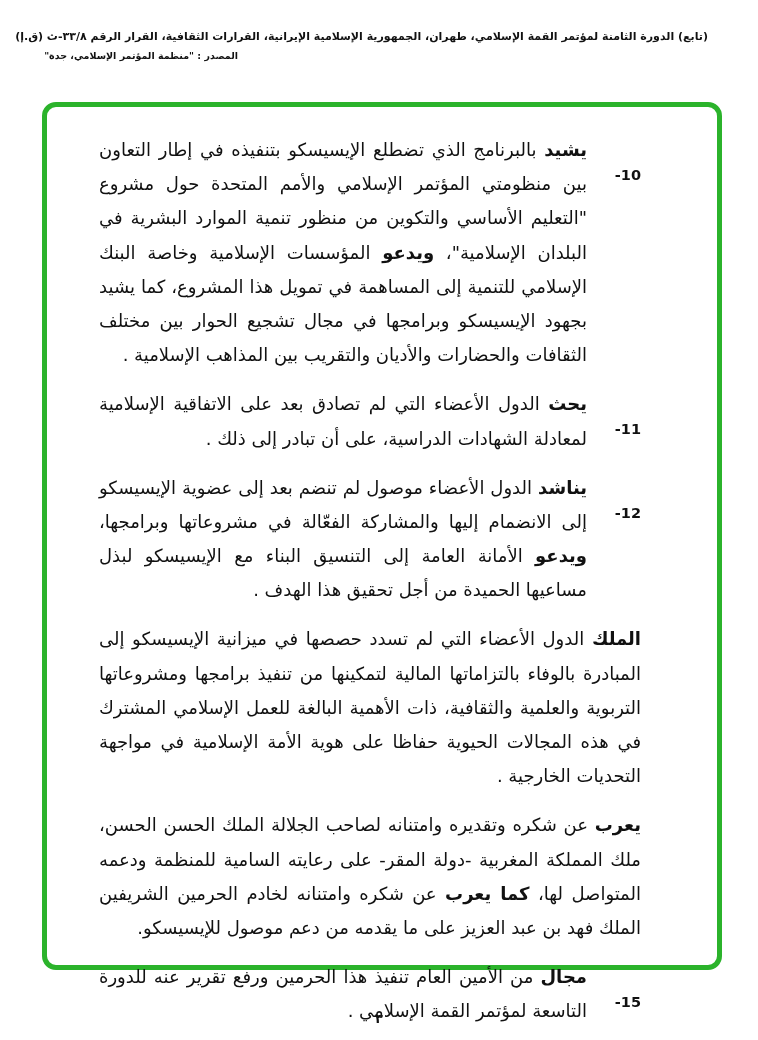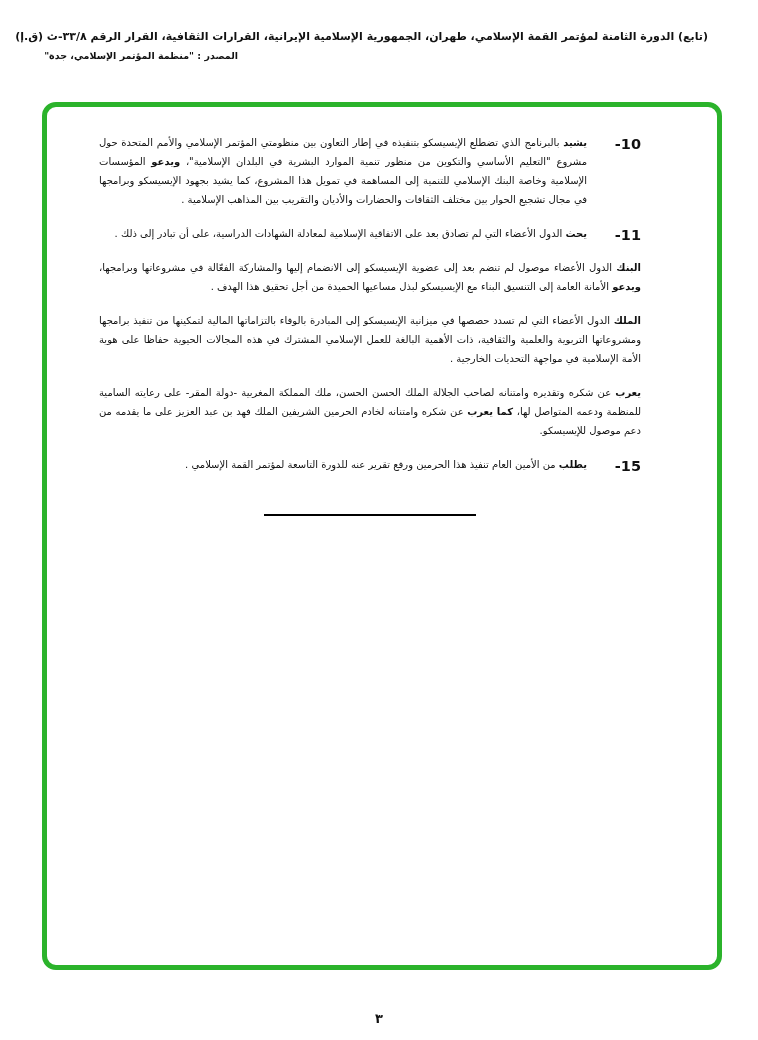--- a/index.html
+++ b/index.html
@@ -55,24 +55,25 @@
   }
   .marker {
     flex: 0 0 40px;
     font-size: 14.5px;
     font-weight: bold;
     direction: ltr;
     unicode-bidi: embed;
     text-align: right;
     padding-top: 3px;
     white-space: nowrap;
+    margin-top: 31px;
   }
   .text {
     flex: 1;
-    font-size: 10px;
+    font-size: 18px;
     line-height: 1.9;
     direction: rtl;
     text-align: justify;
   }
   .lead { font-weight: bold; }
   .divider {
     width: 212px;
     height: 2px;
     background: #000000;
     margin: 40px auto 0 auto;
@@ -103,34 +104,35 @@
     <div class="marker">-10</div>
     <div class="text"><span class="lead">يشيد</span><span> بالبرنامج الذي تضطلع الإيسيسكو بتنفيذه في إطار التعاون بين منظومتي المؤتمر الإسلامي والأمم المتحدة حول مشروع "التعليم الأساسي والتكوين من منظور تنمية الموارد البشرية في البلدان الإسلامية"، </span><span class="lead">ويدعو</span><span> المؤسسات الإسلامية وخاصة البنك الإسلامي للتنمية إلى المساهمة في تمويل هذا المشروع، كما يشيد بجهود الإيسيسكو وبرامجها في مجال تشجيع الحوار بين مختلف الثقافات والحضارات والأديان والتقريب بين المذاهب الإسلامية .</span></div>
   </div>
 
   <div class="item">
     <div class="marker">-11</div>
     <div class="text"><span class="lead">يحث</span><span> الدول الأعضاء التي لم تصادق بعد على الاتفاقية الإسلامية لمعادلة الشهادات الدراسية، على أن تبادر إلى ذلك .</span></div>
   </div>
 
   <div class="item">
-    <div class="text"><span class="lead">البنك</span><span> الدول الأعضاء موصول لم تنضم بعد إلى عضوية الإيسيسكو إلى الانضمام إليها والمشاركة الفعّالة في مشروعاتها وبرامجها، </span><span class="lead">ويدعو</span><span> الأمانة العامة إلى التنسيق البناء مع الإيسيسكو لبذل مساعيها الحميدة من أجل تحقيق هذا الهدف .</span></div>
+    <div class="marker">-12</div>
+    <div class="text"><span class="lead">يناشد</span><span> الدول الأعضاء موصول لم تنضم بعد إلى عضوية الإيسيسكو إلى الانضمام إليها والمشاركة الفعّالة في مشروعاتها وبرامجها، </span><span class="lead">ويدعو</span><span> الأمانة العامة إلى التنسيق البناء مع الإيسيسكو لبذل مساعيها الحميدة من أجل تحقيق هذا الهدف .</span></div>
   </div>
 
   <div class="item">
     <div class="text"><span class="lead">الملك</span><span> الدول الأعضاء التي لم تسدد حصصها في ميزانية الإيسيسكو إلى المبادرة بالوفاء بالتزاماتها المالية لتمكينها من تنفيذ برامجها ومشروعاتها التربوية والعلمية والثقافية، ذات الأهمية البالغة للعمل الإسلامي المشترك في هذه المجالات الحيوية حفاظا على هوية الأمة الإسلامية في مواجهة التحديات الخارجية .</span></div>
   </div>
 
   <div class="item">
     <div class="text"><span class="lead">يعرب</span><span> عن شكره وتقديره وامتنانه لصاحب الجلالة الملك الحسن الحسن، ملك المملكة المغربية -دولة المقر- على رعايته السامية للمنظمة ودعمه المتواصل لها، </span><span class="lead">كما يعرب</span><span> عن شكره وامتنانه لخادم الحرمين الشريفين الملك فهد بن عبد العزيز على ما يقدمه من دعم موصول للإيسيسكو.</span></div>
   </div>
 
   <div class="item">
     <div class="marker">-15</div>
-    <div class="text"><span class="lead">يطلب</span><span> من الأمين العام تنفيذ هذا الحرمين ورفع تقرير عنه للدورة التاسعة لمؤتمر القمة الإسلامي .</span></div>
+    <div class="text"><span class="lead">مجال</span><span> من الأمين العام تنفيذ هذا الحرمين ورفع تقرير عنه للدورة التاسعة لمؤتمر القمة الإسلامي .</span></div>
   </div>
 </div>
     <div class="divider"></div>
   </div>
 
   <div class="pagenum">٣</div>
 
 </div>
 
 </body></html>

